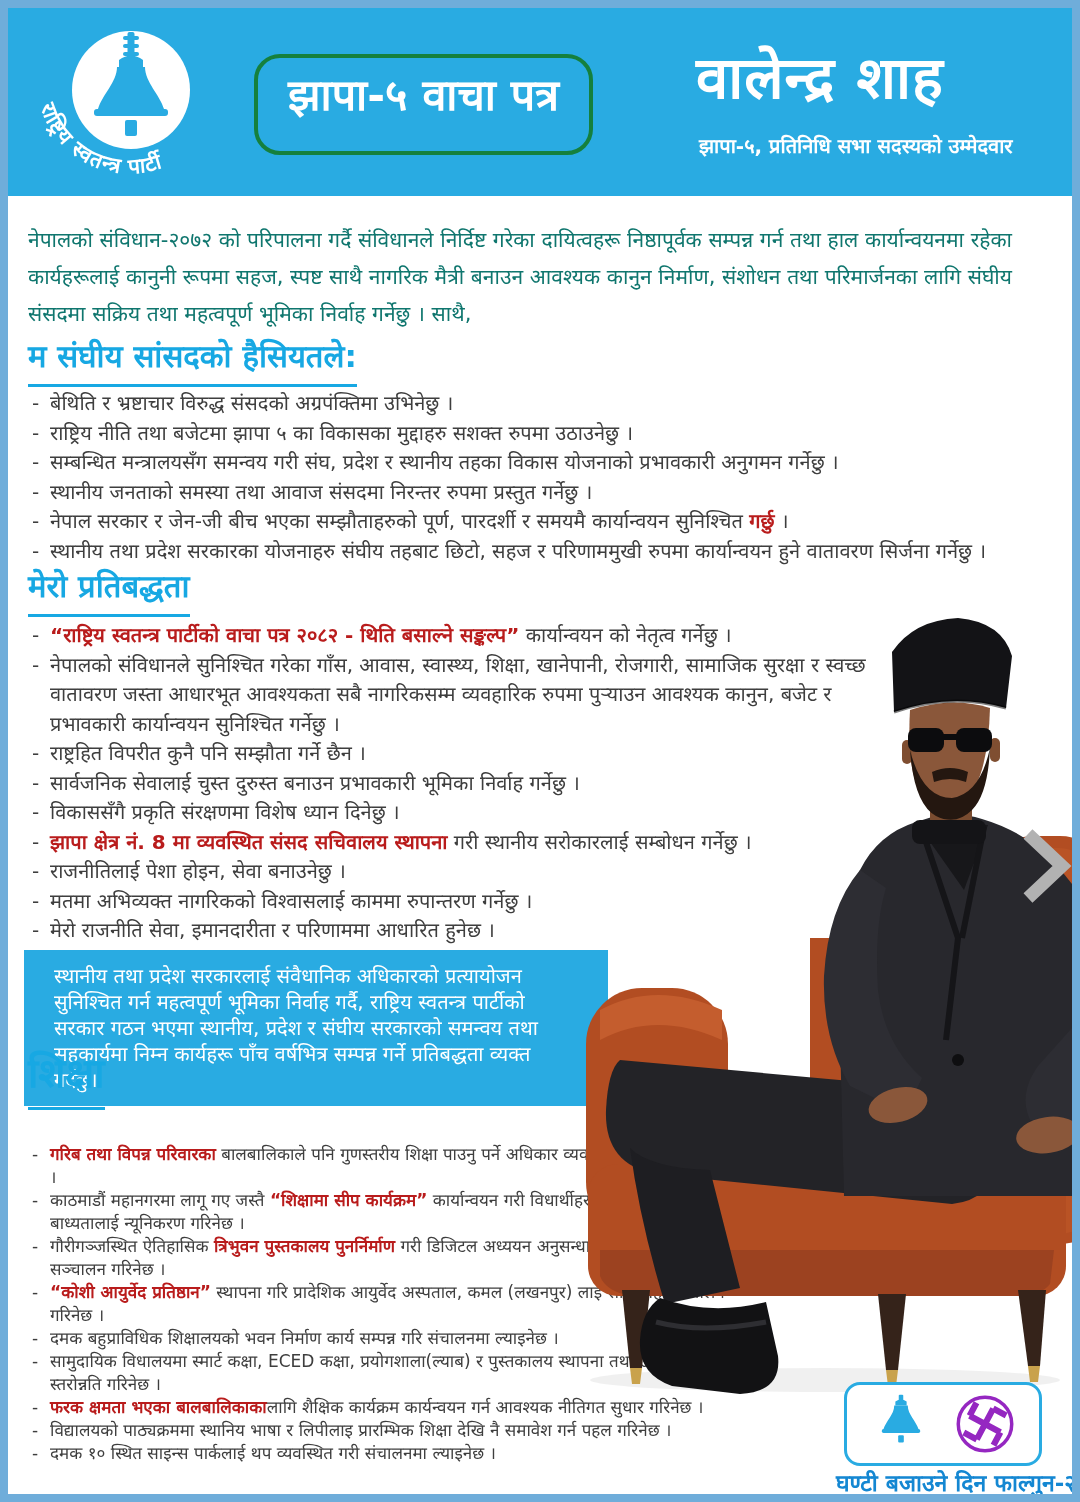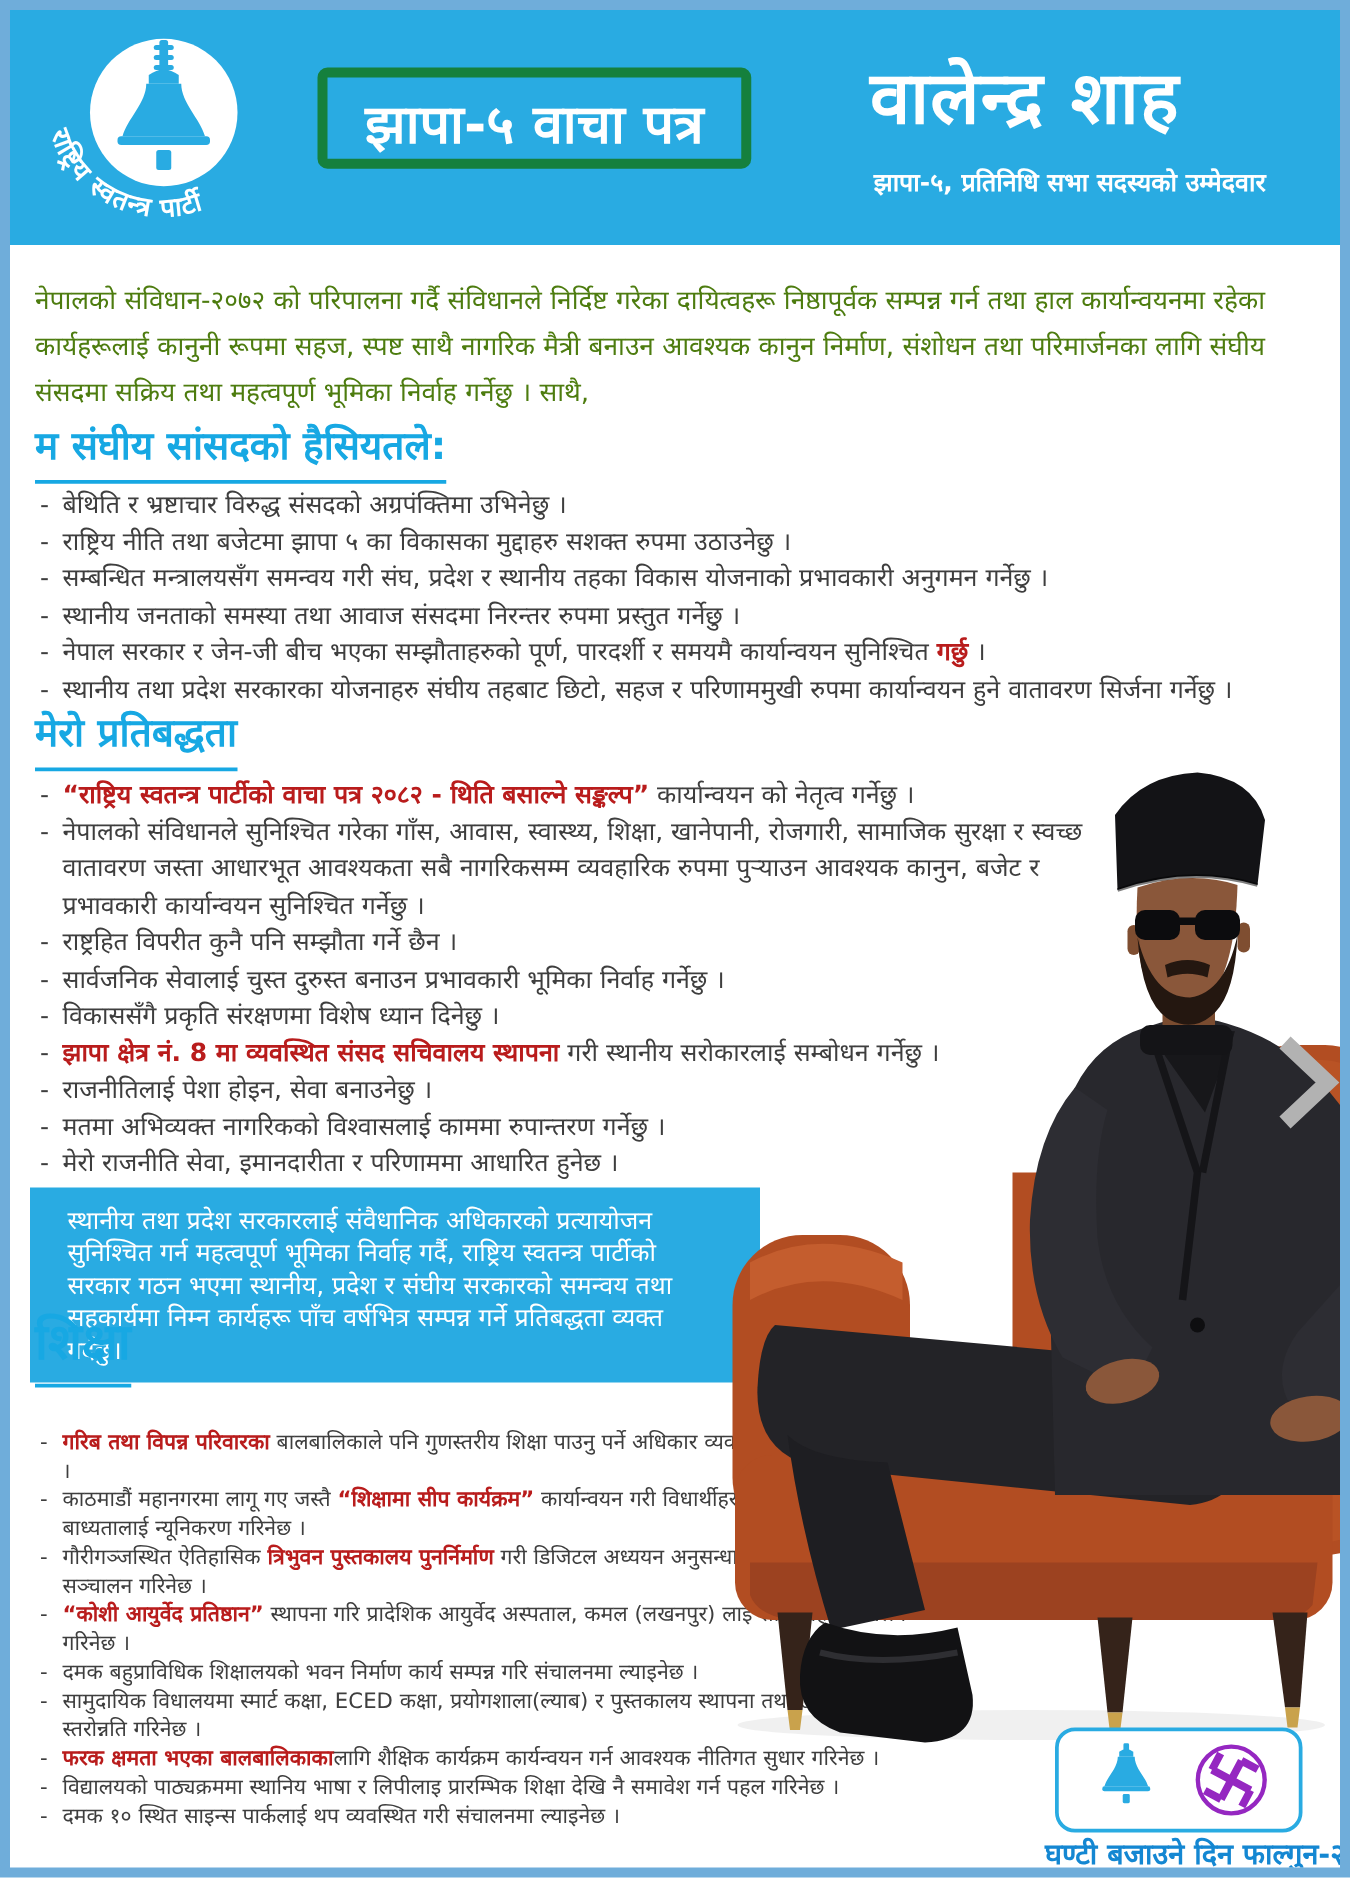--- a/index.html
+++ b/index.html
@@ -9,27 +9,27 @@
   html,body{margin:0;padding:0;}
   body{
     width:1080px;height:1502px;position:relative;background:var(--frame);
     font-family:"DejaVu Sans","Liberation Sans",sans-serif;
   }
   .page{position:absolute;left:8px;top:8px;width:1064px;height:1486px;background:#ffffff;overflow:hidden;}
   
   .header{position:absolute;left:0;top:0;width:100%;height:188px;background:var(--accent);}
   .logo{position:absolute;left:10px;top:4px;}
   .badge{
-    position:absolute;left:246px;top:46px;border:8px solid #15803d;border-radius:8px;
-    padding:6px 30px 0;color:#fff;font-size:43px;font-weight:bold;white-space:nowrap;
+    position:absolute;left:246px;top:46px;border:4px solid #15803d;border-radius:26px;
+    padding:6px 30px 28px;color:#fff;font-size:43px;font-weight:bold;white-space:nowrap;
   }
   .name{position:absolute;left:688px;top:28px;color:#fff;font-size:58px;font-weight:bold;letter-spacing:1px;white-space:nowrap;}
   .subtitle{position:absolute;left:691px;top:124px;color:#fff;font-size:20px;font-weight:bold;white-space:nowrap;}
   
-  .intro{position:absolute;left:20px;top:214px;width:1018px;margin:0;font-size:21px;line-height:37px;color:#4d7c0f;}
+  .intro{position:absolute;left:20px;top:214px;width:1018px;margin:0;font-size:21px;line-height:37px;color:#0f766e;}
   .sec-h{
     position:absolute;margin:0;color:var(--heading);font-size:31px;font-weight:bold;
     border-bottom:3px solid var(--heading);padding-bottom:8px;white-space:nowrap;
   }
   #h-federal{left:20px;top:326px;}
   #h-commit{left:20px;top:556px;}
   #h-edu{left:20px;top:1036px;font-size:40px;}
   ul{list-style:none;margin:3px;padding:0;position:absolute;color:#3e3e3e;}
   li{position:relative;padding-left:19px;}
   li::before{content:"-";position:absolute;left:1px;top:0;}

